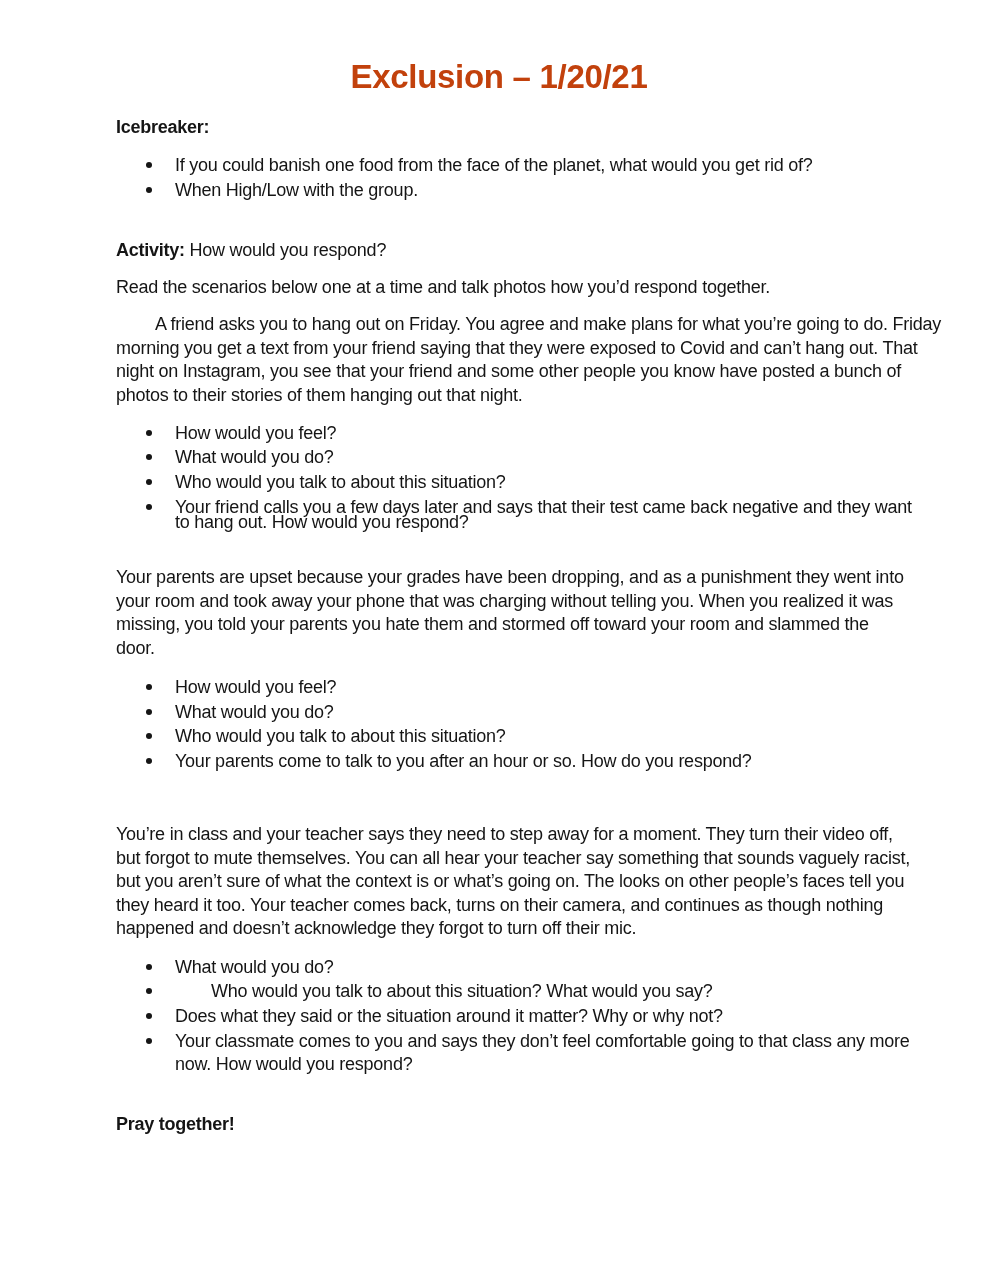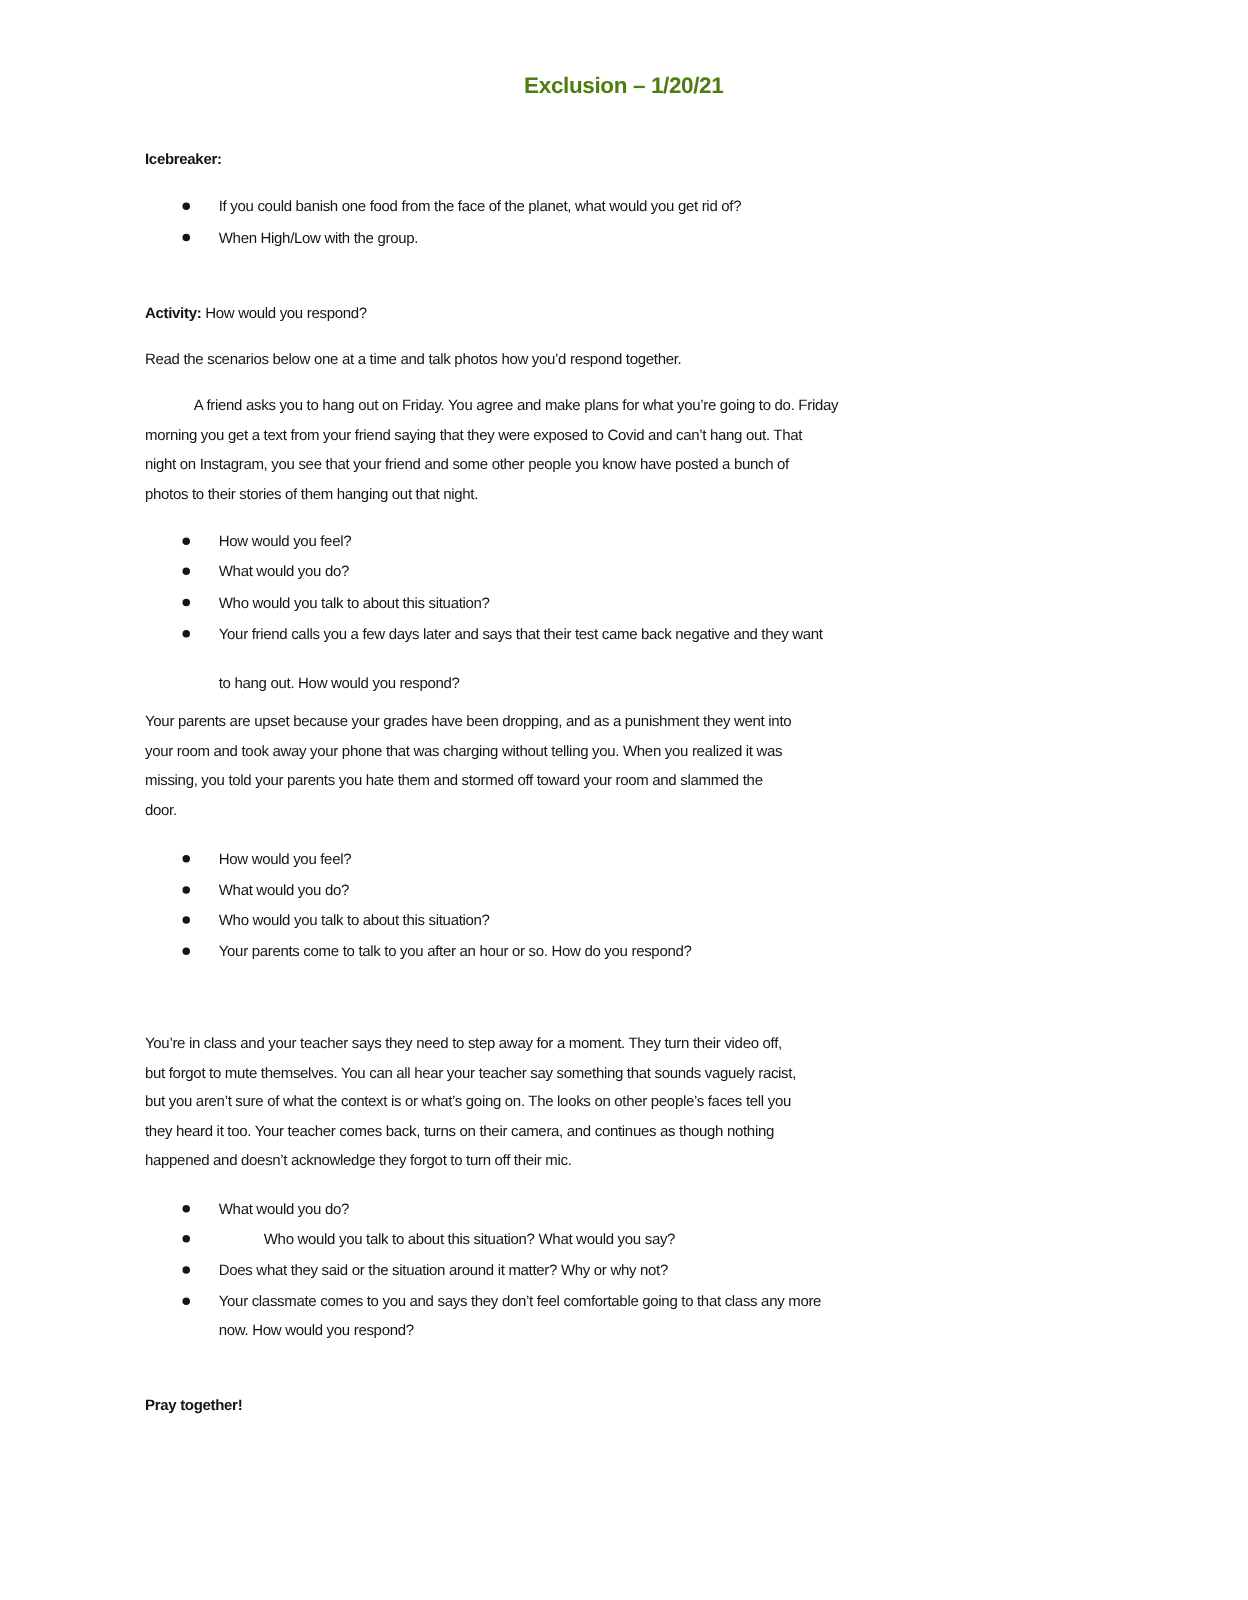--- a/index.html
+++ b/index.html
@@ -21,29 +21,29 @@
       width: 998px;
       height: 1280px;
       background: #ffffff;
     }
     .title {
       position: absolute;
       left: 0;
       width: 998px;
       top: 58px;
       text-align: center;
-      font-size: 18px;
+      font-size: 33px;
       font-weight: bold;
       letter-spacing: -0.3px;
-      color: #4d7c0f;
+      color: #c2410c;
     }
     .line {
       position: absolute;
       left: 116px;
-      font-size: 12px;
+      font-size: 18px;
       line-height: 20px;
       white-space: nowrap;
       letter-spacing: -0.25px;
       color: #151515;
     }
     .bold { font-weight: bold; }
     .bullet-dot {
       position: absolute;
       left: 146px;
       width: 6px;
@@ -79,21 +79,21 @@
   <div class="line" style="top:385px;">photos to their stories of them hanging out that night.</div>
 
   <div class="bullet-dot" style="top:430px;"></div>
   <div class="line bullet-text" style="top:423px;">How would you feel?</div>
   <div class="bullet-dot" style="top:454px;"></div>
   <div class="line bullet-text" style="top:447px;">What would you do?</div>
   <div class="bullet-dot" style="top:479px;"></div>
   <div class="line bullet-text" style="top:472px;">Who would you talk to about this situation?</div>
   <div class="bullet-dot" style="top:504px;"></div>
   <div class="line bullet-text" style="top:497px;">Your friend calls you a few days later and says that their test came back negative and they want</div>
-  <div class="line bullet-text" style="top:536px;">to hang out. How would you respond?</div>
+  <div class="line bullet-text" style="top:512px;">to hang out. How would you respond?</div>
 
   <div class="line" style="top:567px;">Your parents are upset because your grades have been dropping, and as a punishment they went into</div>
   <div class="line" style="top:591px;">your room and took away your phone that was charging without telling you. When you realized it was</div>
   <div class="line" style="top:614px;text-align:center;">missing, you told your parents you hate them and stormed off toward your room and slammed the</div>
   <div class="line" style="top:638px;">door.</div>
 
   <div class="bullet-dot" style="top:684px;"></div>
   <div class="line bullet-text" style="top:677px;">How would you feel?</div>
   <div class="bullet-dot" style="top:709px;"></div>
   <div class="line bullet-text" style="top:702px;">What would you do?</div>

